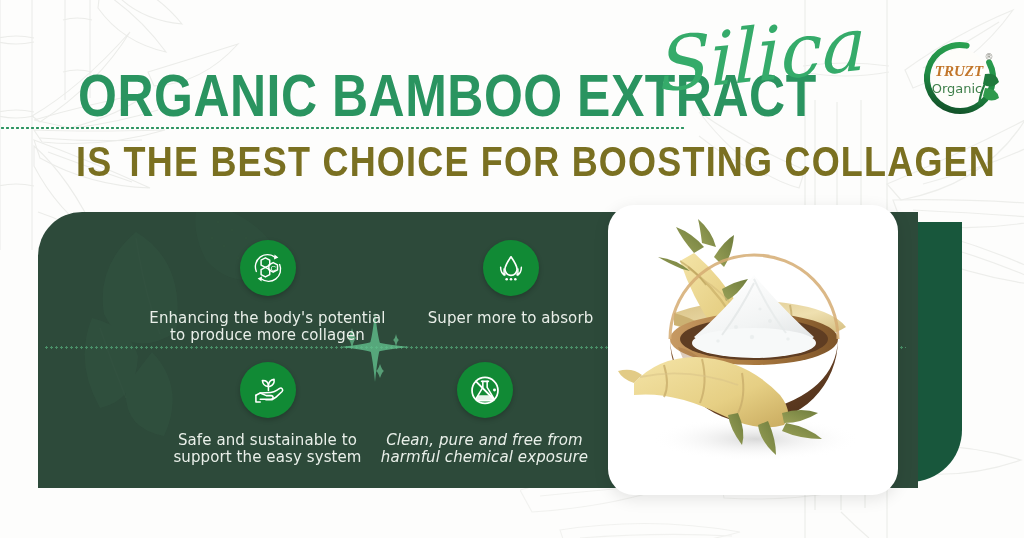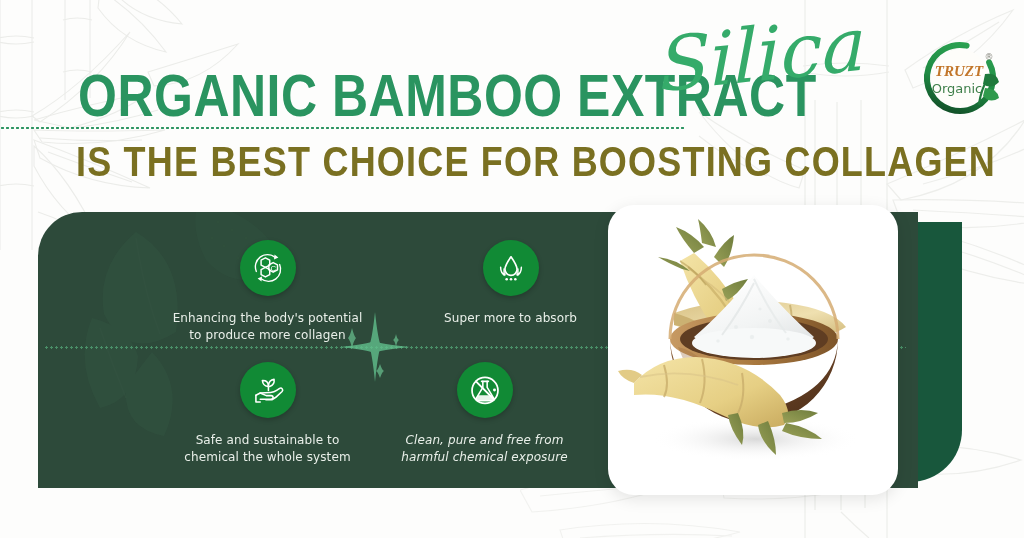--- a/index.html
+++ b/index.html
@@ -118,21 +118,21 @@
 
   .icon-circle {
     width:56px; height:56px; border-radius:50%;
     background:#118a35;
     margin:0 auto 14px auto;
     display:flex; align-items:center; justify-content:center;
     box-shadow:0 2px 5px rgba(0,0,0,.22);
   }
   .feature-text {
     font-family:"DejaVu Sans","Liberation Sans", sans-serif;
-    font-size:12px;
+    font-size:15px;
     line-height:17px;
     color:#e9efe9;
     white-space:pre-line;
     letter-spacing:.1px;
   }
 
   
   .product-card {
     position:absolute; left:608px; top:205px;
     width:290px; height:290px;
@@ -337,21 +337,21 @@
             <path d="M22 18 Q16 17 15.5 11 Q21.5 10.5 22.5 16.5"></path>
             <path d="M22.5 17 Q23 10.5 29 9.5 Q30 16 24 18"></path>
             <path d="M22.5 18.5 v4"></path>
             <path d="M8 28 l5 -2.5 7 3 h5.5 a2.4 2.4 0 0 1 0 4.8 h-6"></path>
             <path d="M13 25.5 l12 -0.6 q4 -0.2 7 -2.4 l3.5 -2.4 a2.3 2.3 0 0 1 2.8 3.6 l-7 6.6 q-2.5 2.3 -6 2.3 H13"></path>
             <path d="M8 28 v8 h5"></path>
           </g>
         </svg>
       </div>
       <div class="feature-text">Safe and sustainable to
-chemical the whole system</div>
+support the easy system</div>
     </div>
 
     <div class="feature f4">
       <div class="icon-circle">
         <svg viewBox="0 0 44 44" width="38" height="38">
           <g fill="none" stroke="#ffffff" stroke-width="1.8" stroke-linejoin="round" stroke-linecap="round">
             <path d="M18 12 h8"></path>
             <path d="M19.5 12 v7 L12 31.5 a2 2 0 0 0 1.7 3 h16.6 a2 2 0 0 0 1.7 -3 L24.5 19 v-7"></path>
           </g>
           <path d="M14.5 28 h15 l2.5 4 a2 2 0 0 1 -1.7 2.6 H13.7 a2 2 0 0 1 -1.7 -2.6 Z" fill="#ffffff" opacity=".9"></path>

